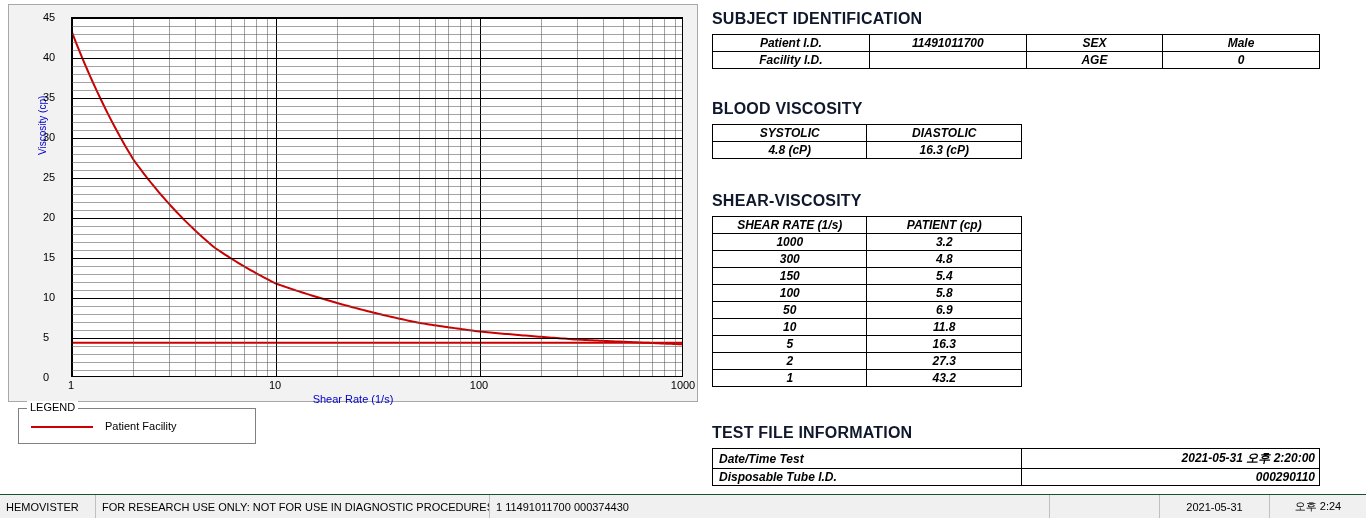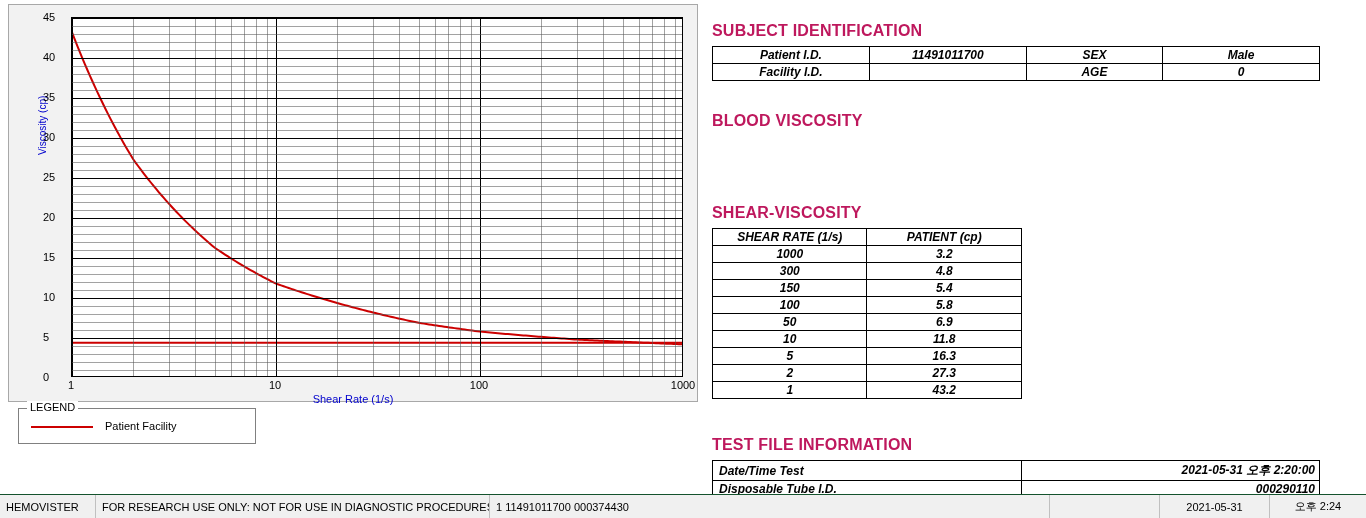--- a/index.html
+++ b/index.html
@@ -116,25 +116,25 @@
     color: #000;
   }
 
   
   #right {
     position: absolute;
     left: 712px; top: 4px;
     width: 648px;
   }
   .section-title {
-    color: #be185d;
+    color: #0f172a;
     font-size: 16px;
     font-weight: bold;
     letter-spacing: .2px;
-    margin: 12px 0 6px 0;
+    margin: 0 0 6px 0;
   }
   table.grid {
     border-collapse: collapse;
     font-size: 12px;
   }
   table.grid td, table.grid th {
     border: 1px solid #000000;
     padding: 1px 4px;
     height: 17px;
     font-weight: bold;
@@ -330,20 +330,32 @@
           <td class="v1 plain"></td>
           <td class="hdr lbl2">AGE</td>
           <td class="v2 plain">0</td>
         </tr>
       </tbody>
         </table>
     </div>
 
     <div id="viscosity-block">
       <div class="section-title">BLOOD VISCOSITY</div>
+      <table class="grid" id="viscosity-table">
+        <tbody>
+            <tr>
+          <td class="hdr">SYSTOLIC</td>
+          <td class="hdr">DIASTOLIC</td>
+        </tr>
+        <tr>
+          <td class="val">4.8 (cP)</td>
+          <td class="val">16.3 (cP)</td>
+        </tr>
+      </tbody>
+        </table>
     </div>
 
     <div id="shear-block">
       <div class="section-title">SHEAR-VISCOSITY</div>
       <table class="grid" id="shear-table">
         <tbody id="shear-tbody">
           <tr>
             <td class="hdr">SHEAR RATE (1/s)</td>
             <td class="hdr">PATIENT (cp)</td>
           </tr>

